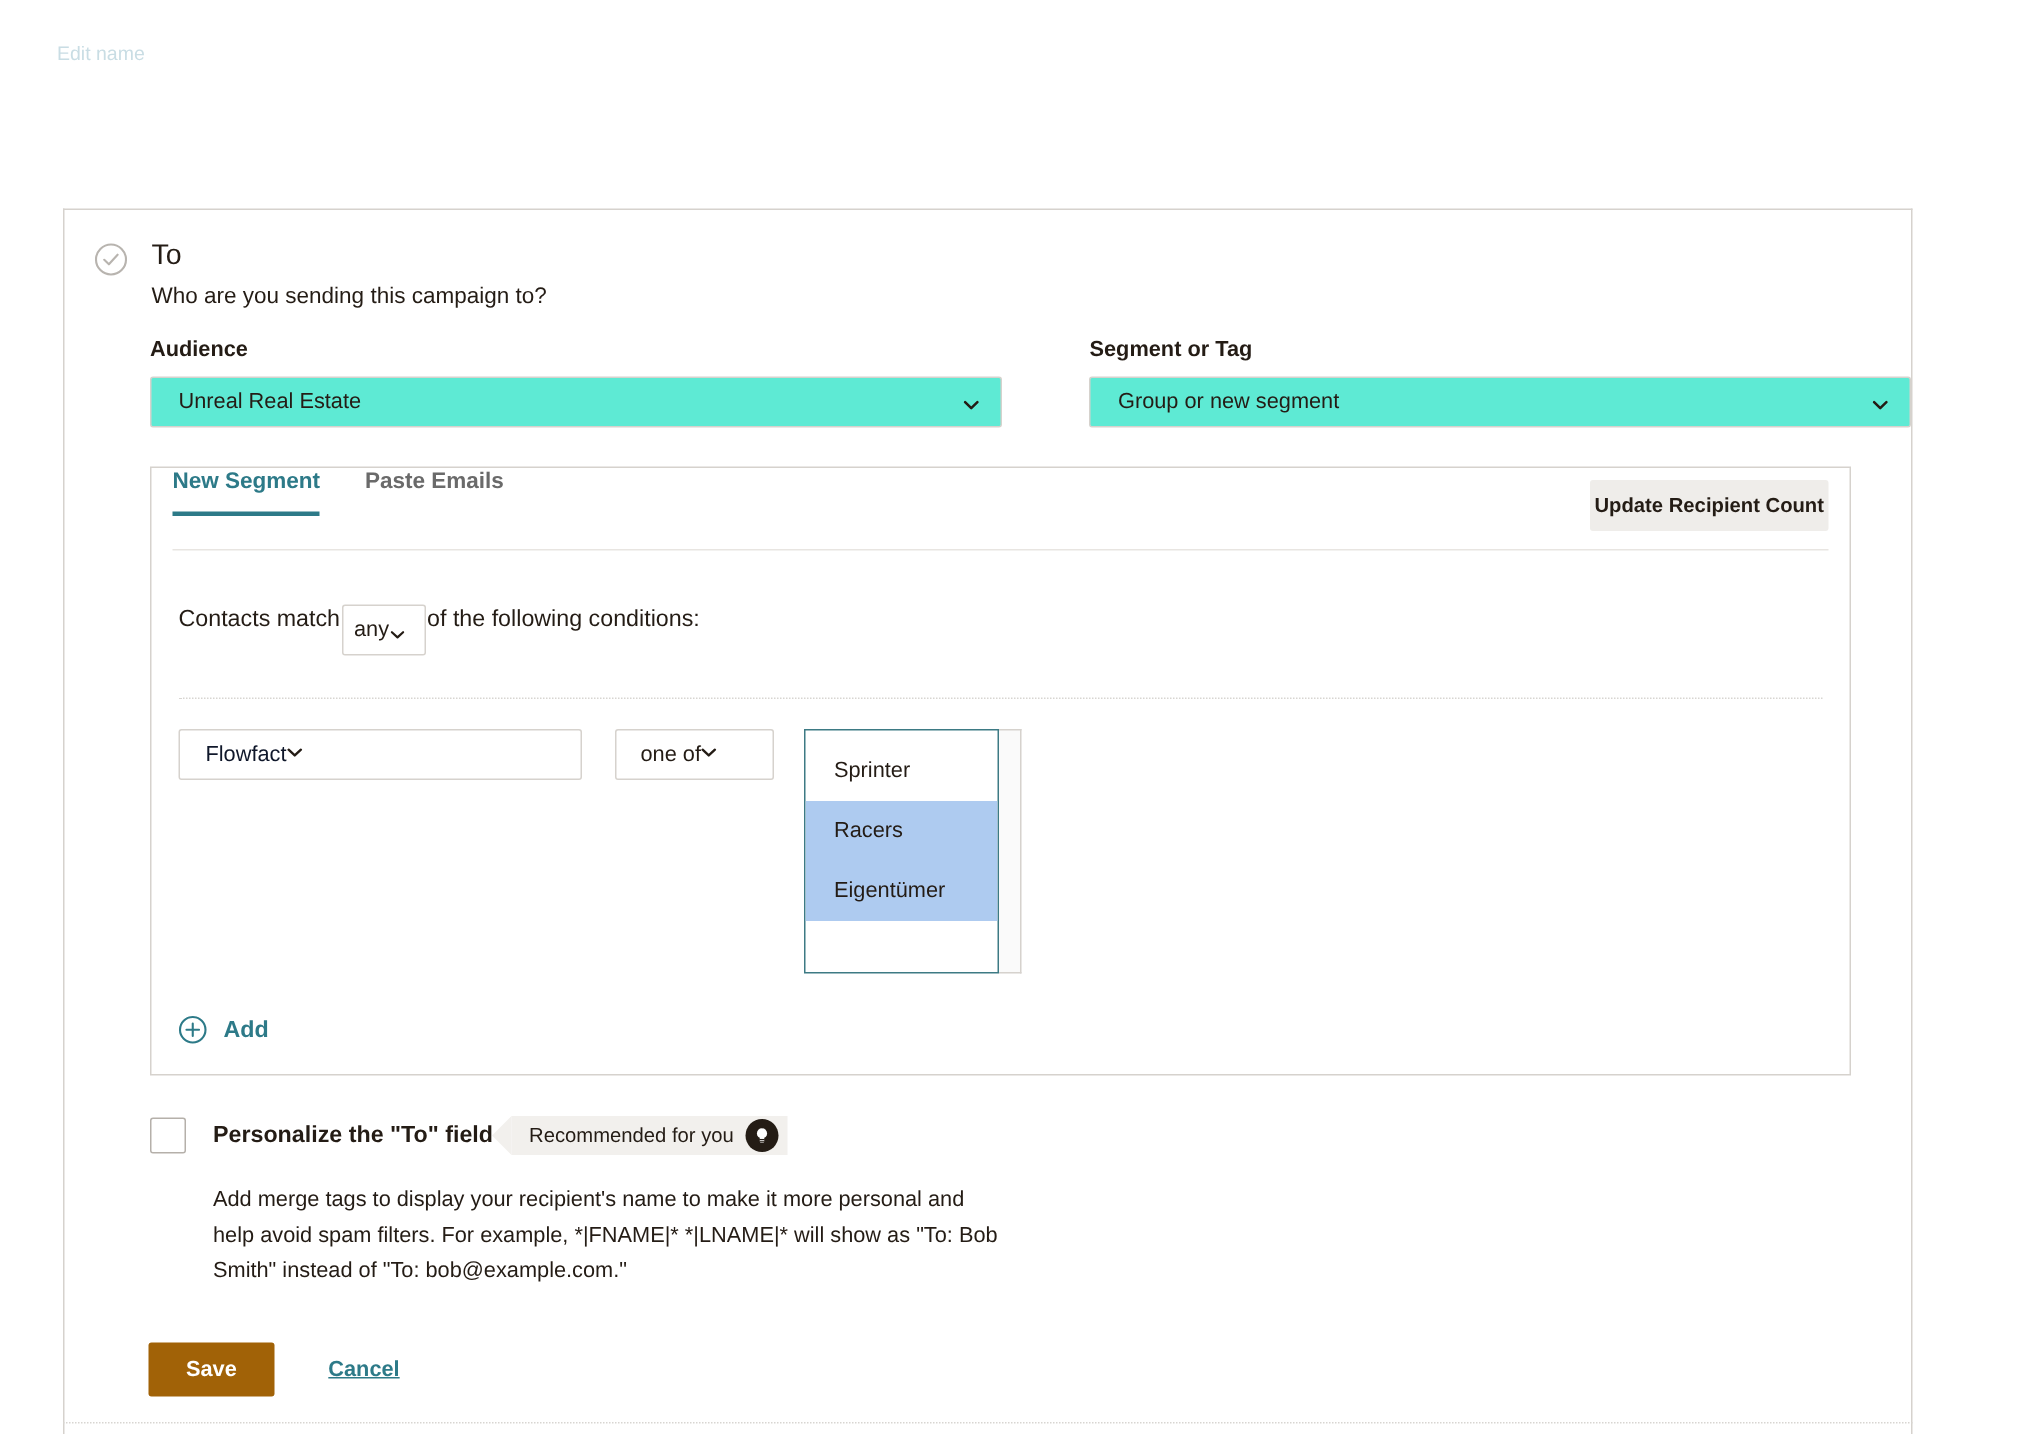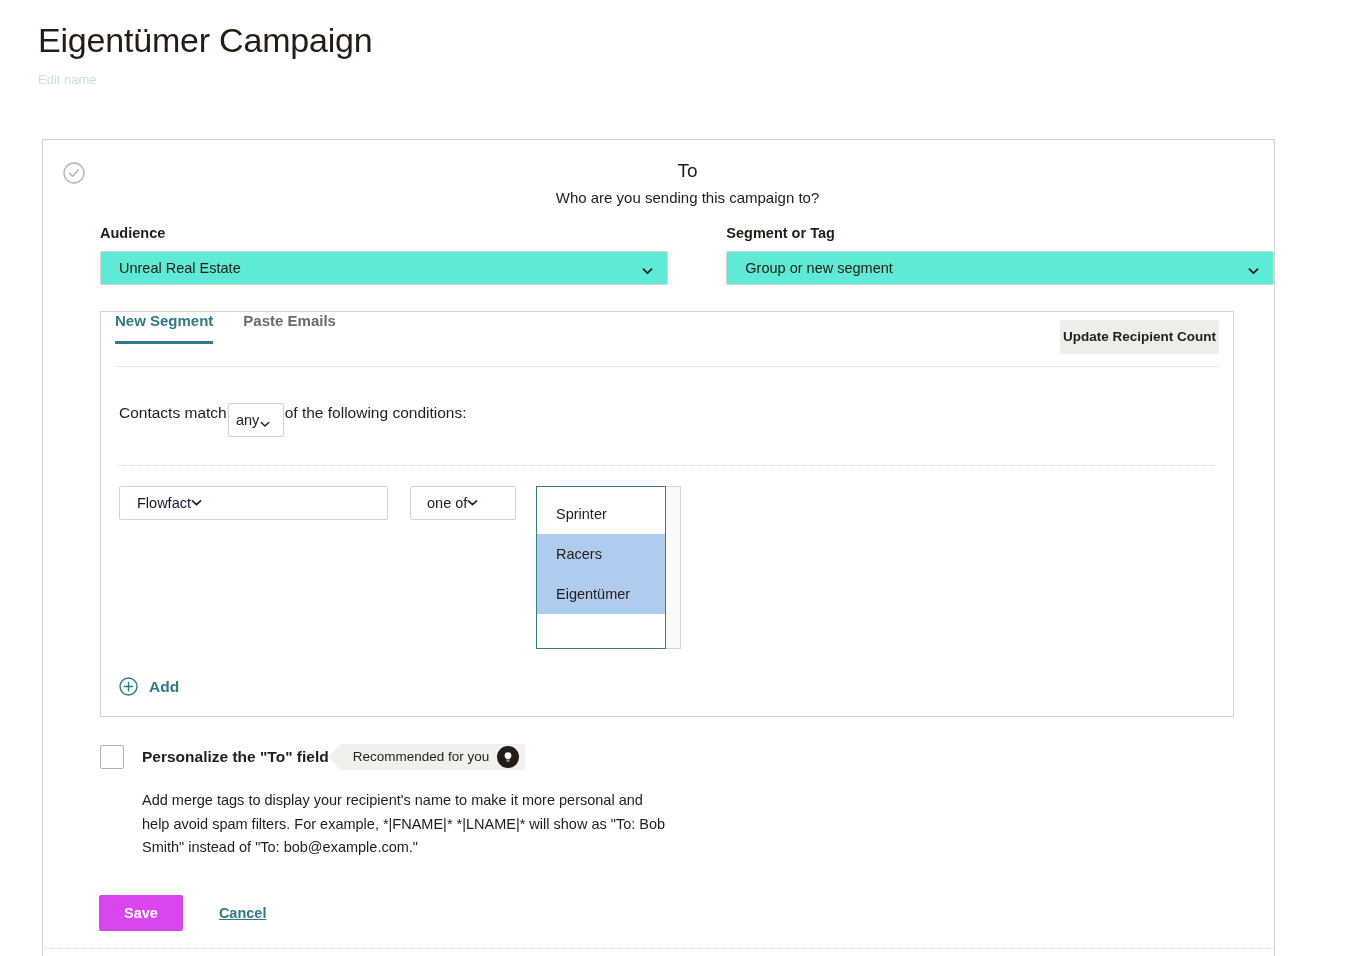--- a/index.html
+++ b/index.html
@@ -51,21 +51,20 @@
   }
   .card-inner {
     padding: 20px 0 0 0;
   }
 
   
   .section-head {
     position: relative;
     padding-left: 58px;
     min-height: 44px;
-    text-align: center;
   }
   .check-circle {
     position: absolute;
     left: 20px;
     top: 2px;
     width: 22px;
     height: 22px;
   }
   .section-title {
     font-size: 19px;
@@ -394,21 +393,21 @@
 
   
   .actions {
     position: absolute;
     left: 99px;
     top: 895px;
     display: flex;
     align-items: center;
   }
   .save-btn {
-    background: #d946ef;
+    background: #a16207;
     color: #ffffff;
     border: none;
     border-radius: 2px;
     font-family: "Liberation Sans", sans-serif;
     font-size: 14.5px;
     font-weight: bold;
     padding: 9px 25px;
     cursor: pointer;
     line-height: 18px;
   }
@@ -426,21 +425,20 @@
     left: 42px;
     top: 948px;
     width: 1233px;
     border-top: 1px dotted #d8d5d1;
   }
 </style>
 </head>
 <body>
 
 <div class="page-header">
-  <h1 class="campaign-title">Eigentümer Campaign</h1>
   <div class="edit-name">Edit name</div>
 </div>
 
 <div class="outer-card">
   <div class="card-inner">
 
     <div class="section-head">
       <span class="check-circle">
         <svg width="22" height="22" viewBox="0 0 22 22">
           <circle cx="11" cy="11" r="10" fill="none" stroke="#b8b4af" stroke-width="1.4"></circle>

